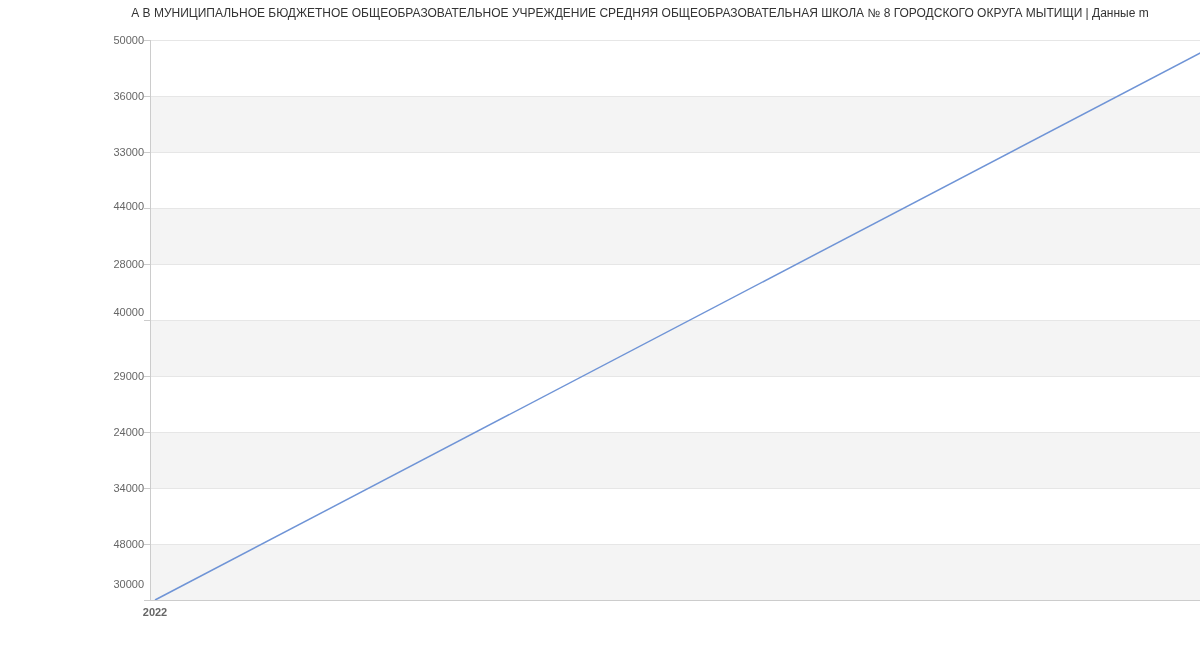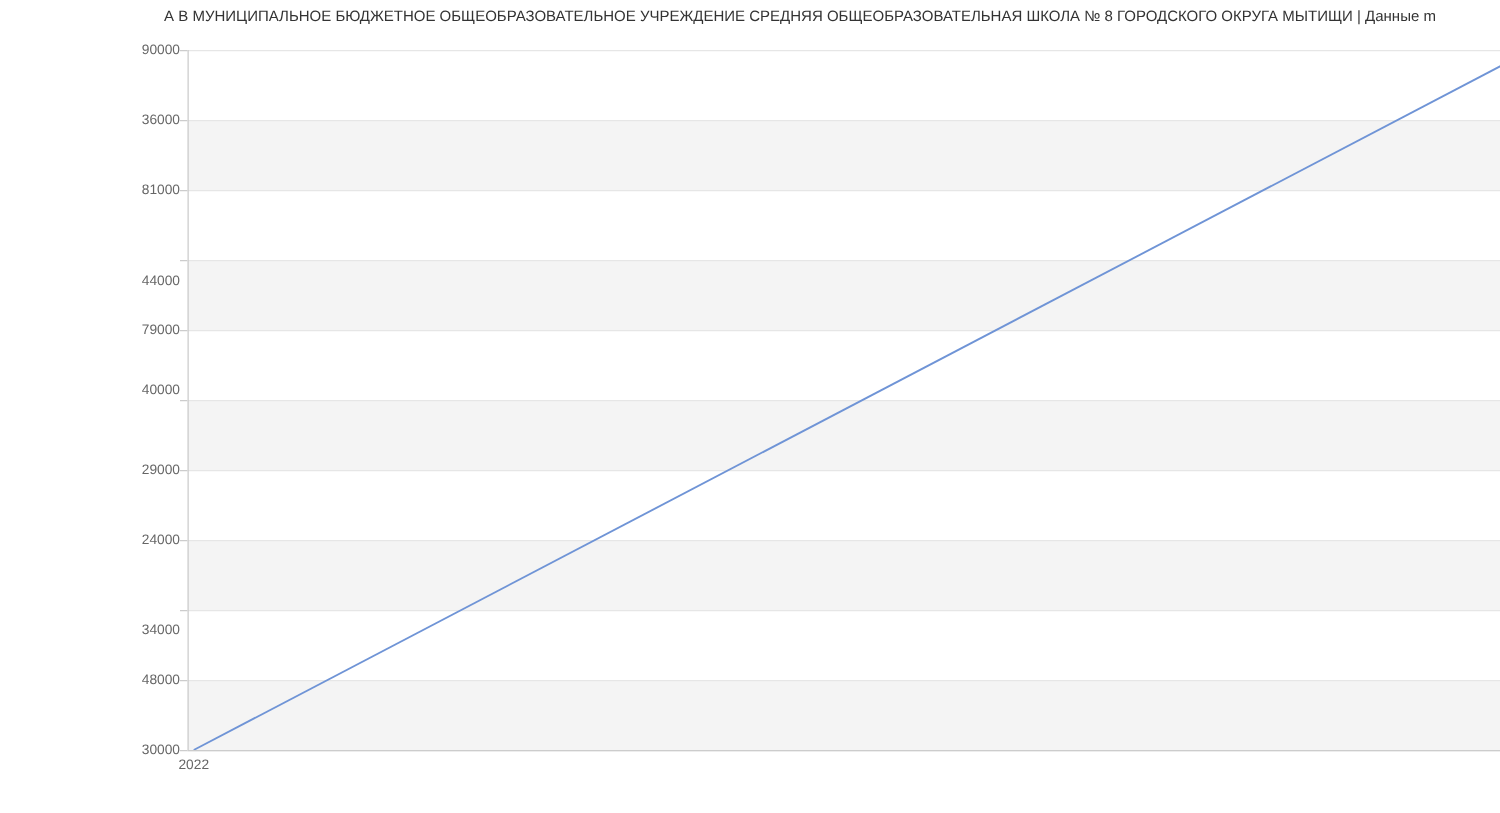--- a/index.html
+++ b/index.html
@@ -60,20 +60,21 @@
     width: 50px;
     text-align: right;
     transform: translateY(-50%);
     color: #666666;
   }
   .x-tick-label {
     position: absolute;
     top: 606px;
     transform: translateX(-50%);
     color: #666666;
+    font-weight: bold;
   }
   .y-tick {
     position: absolute;
     width: 6px;
     height: 1px;
     background: #cccccc;
     left: 104px;
   }
   svg.line-layer {
     position: absolute;
@@ -84,31 +85,31 @@
     overflow: visible;
   }
 </style>
 </head>
 <body>
 
 <div class="chart-container">
 
   <div class="title">А В МУНИЦИПАЛЬНОЕ БЮДЖЕТНОЕ ОБЩЕОБРАЗОВАТЕЛЬНОЕ УЧРЕЖДЕНИЕ СРЕДНЯЯ ОБЩЕОБРАЗОВАТЕЛЬНАЯ ШКОЛА № 8 ГОРОДСКОГО ОКРУГА МЫТИЩИ | Данные m</div>
 
-  <div class="y-tick-label" style="top:600px">30000</div>
+  <div class="y-tick-label" style="top:584px">30000</div>
   <div class="y-tick-label" style="top:544px">48000</div>
-  <div class="y-tick-label" style="top:504px">34000</div>
+  <div class="y-tick-label" style="top:488px">34000</div>
   <div class="y-tick-label" style="top:432px">24000</div>
   <div class="y-tick-label" style="top:376px">29000</div>
   <div class="y-tick-label" style="top:312px">40000</div>
-  <div class="y-tick-label" style="top:264px">79000</div>
-  <div class="y-tick-label" style="top:225px">44000</div>
-  <div class="y-tick-label" style="top:152px">81000</div>
+  <div class="y-tick-label" style="top:264px">28000</div>
+  <div class="y-tick-label" style="top:206px">44000</div>
+  <div class="y-tick-label" style="top:152px">33000</div>
   <div class="y-tick-label" style="top:96px">36000</div>
-  <div class="y-tick-label" style="top:40px">90000</div>
+  <div class="y-tick-label" style="top:40px">50000</div>
 
   <div class="y-tick" style="top:600px"></div>
   <div class="y-tick" style="top:544px"></div>
   <div class="y-tick" style="top:488px"></div>
   <div class="y-tick" style="top:432px"></div>
   <div class="y-tick" style="top:376px"></div>
   <div class="y-tick" style="top:320px"></div>
   <div class="y-tick" style="top:264px"></div>
   <div class="y-tick" style="top:208px"></div>
   <div class="y-tick" style="top:152px"></div>

